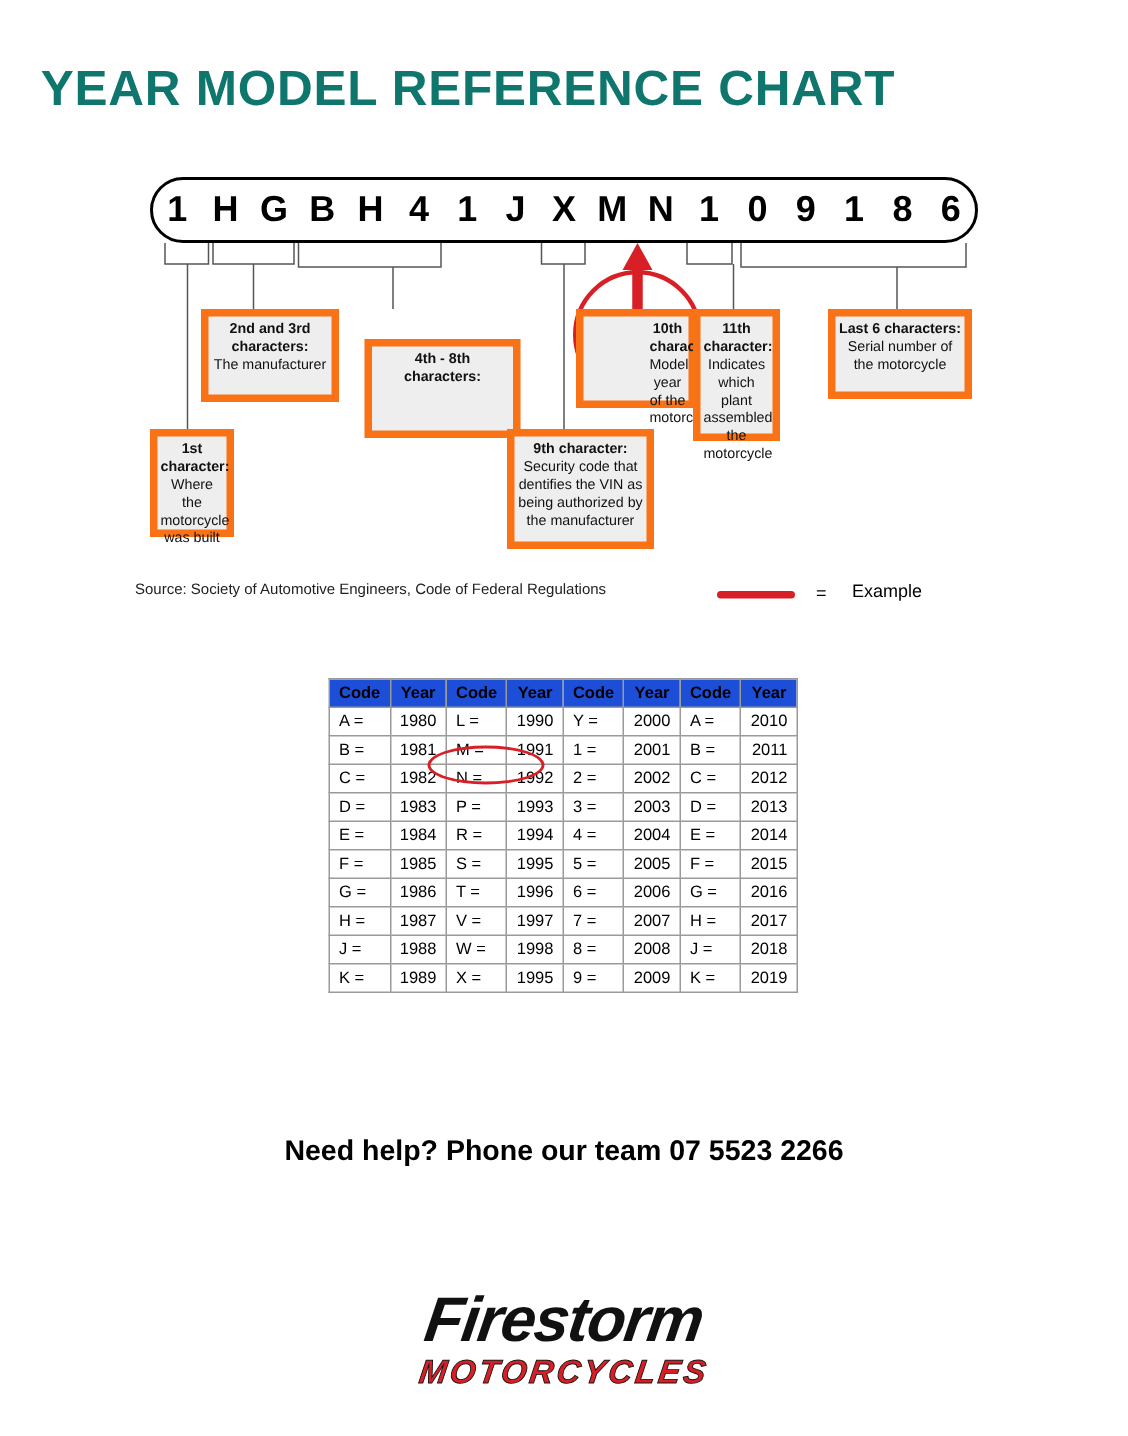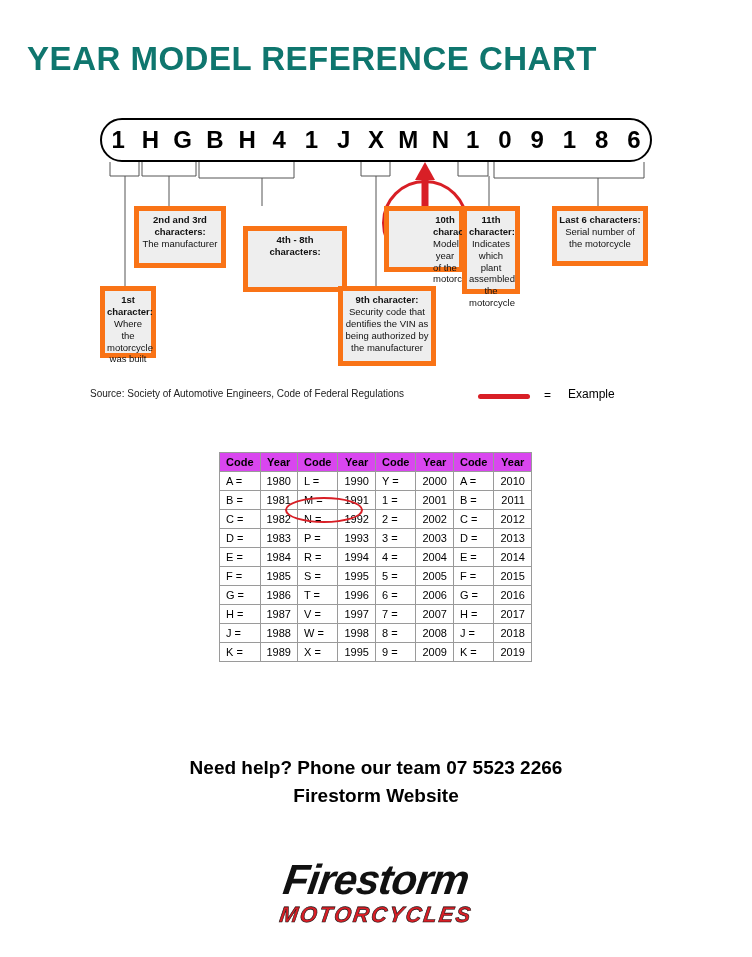--- a/index.html
+++ b/index.html
@@ -140,21 +140,21 @@
     background: #fff;
   }
   #code-table th, #code-table td {
     border: 1px solid #9a9a9a;
     padding: 2px 6px;
     height: 19px;
     box-sizing: border-box;
     white-space: nowrap;
   }
   #code-table th {
-    background: #d946ef;
+    background: #1d4ed8;
     font-weight: bold;
     text-align: center;
     font-size: 11px;
   }
   #code-table td.code-cell { text-align: left; width: 38px; }
   #code-table td.year-cell { text-align: right; width: 34px; }
 
   #m1991-circle {
     position: absolute;
     top: 497px;
@@ -423,19 +423,18 @@
       <td class="code-cell">K =</td>
       <td class="year-cell">2019</td>
     </tr>
   </tbody>
 </table>
 
 <div id="m1991-circle"></div>
 
 <div id="footer-text">
   <div>Need help?  Phone our team 07 5523 2266</div>
-  <div>Firestorm Website</div>
 </div>
 
 <div id="logo">
   <div id="logo-firestorm">Firestorm</div>
   <div id="logo-moto">MOTORCYCLES</div>
 </div>
 
 </body></html>

